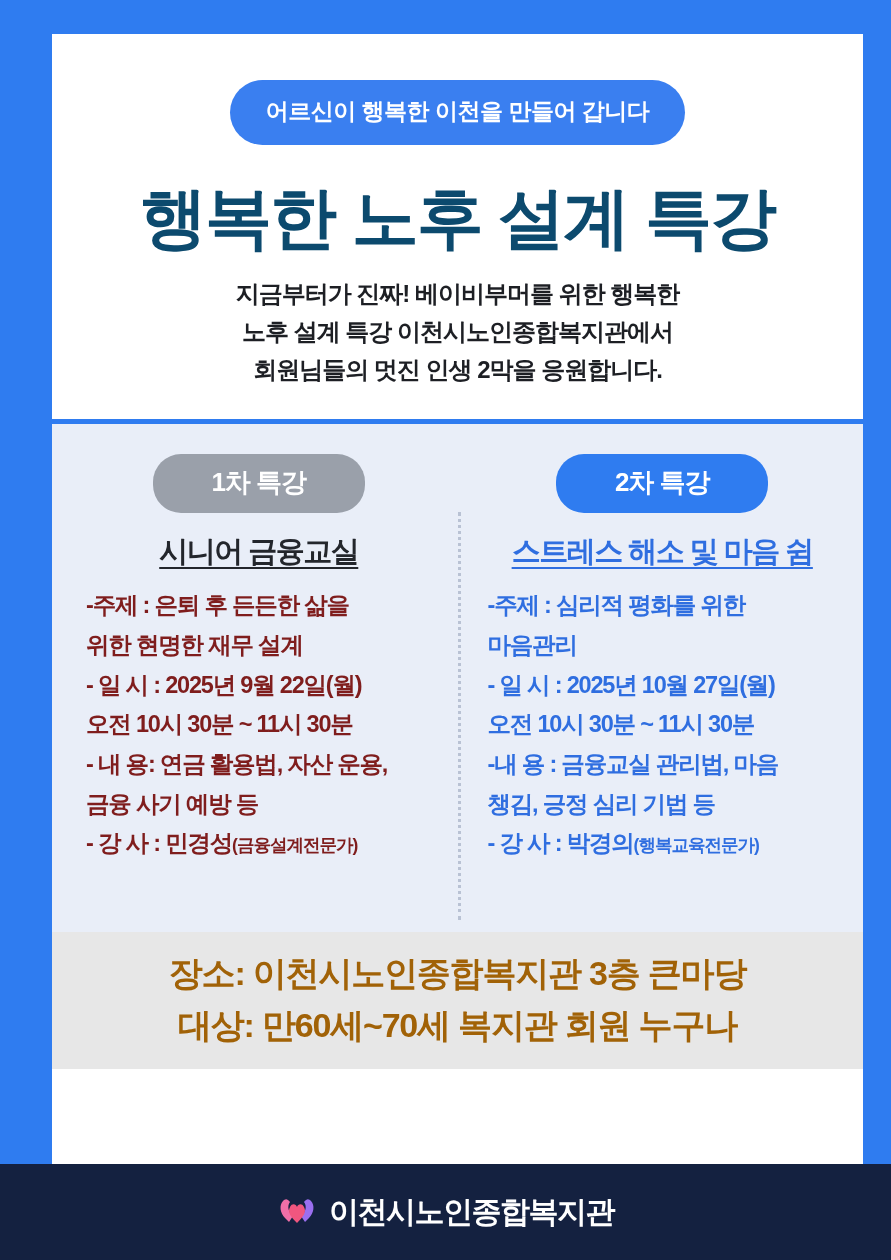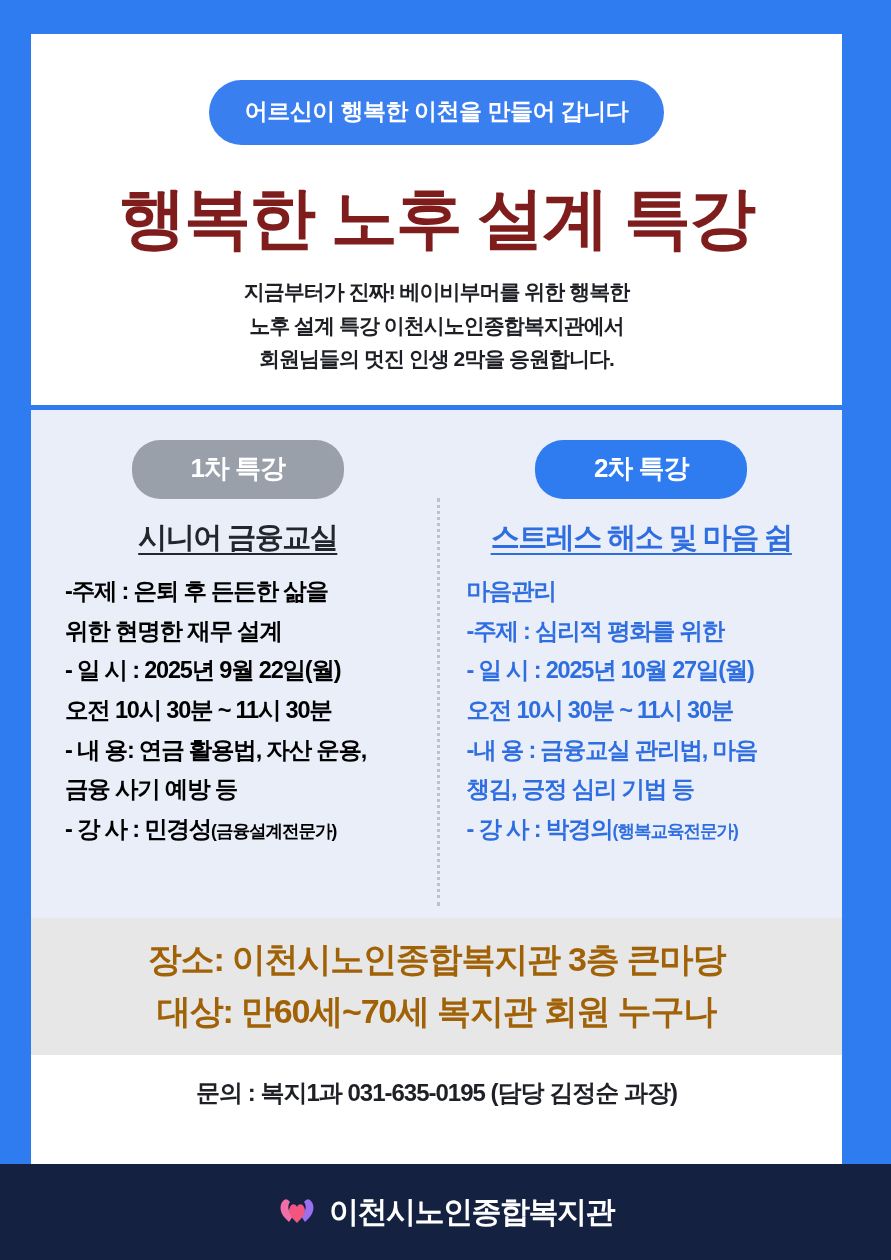--- a/index.html
+++ b/index.html
@@ -15,21 +15,21 @@
   }
   .poster {
     position: relative;
     width: 891px;
     height: 1260px;
     background: #2f7cf0;
     box-sizing: border-box;
   }
   .card {
     position: absolute;
-    left: 31px;
+    left: 52px;
     top: 34px;
     width: 811px;
     height: 1130px;
     background: #ffffff;
     box-sizing: border-box;
   }
 
   
   .pill-wrap {
     text-align: center;
@@ -42,28 +42,28 @@
     font-size: 23px;
     font-weight: bold;
     letter-spacing: -0.5px;
     padding: 16px 36px 18px 36px;
     border-radius: 36px;
   }
   .main-title {
     text-align: center;
     font-size: 67px;
     font-weight: bold;
-    color: #7f1d1d;
+    color: #0c4a6e;
     letter-spacing: -2px;
     margin-top: 38px;
     line-height: 1.05;
   }
   .subtitle {
     text-align: center;
-    font-size: 21px;
+    font-size: 24px;
     color: #1d1f24;
     font-weight: bold;
     line-height: 1.58;
     margin-top: 22px;
     letter-spacing: -1px;
   }
   .divider {
     margin-top: 30px;
     height: 5px;
     background: #2f7cf0;
@@ -126,21 +126,21 @@
     padding: 0;
     list-style: none;
   }
   .item {
     font-size: 23.5px;
     line-height: 1.52;
     letter-spacing: -1.2px;
     margin-bottom: 4px;
     font-weight: bold;
   }
-  .col.left .item  { color: #000000; }
+  .col.left .item  { color: #7f1d1d; }
   .col.right .item { color: #2f6ee0; }
   .item .small {
     font-size: 17.5px;
     letter-spacing: -1px;
   }
 
   
   .info-band {
     background: #e7e7e7;
     padding: 16px 0 18px 0;
@@ -222,39 +222,38 @@
           <li class="item">
             <span>- 강 사 : 민경성</span><span class="small">(금융설계전문가)</span>
           </li>
         </ul>
       </div>
 
       <div class="col right">
         <div class="badge blue">2차 특강</div>
         <div class="col-heading">스트레스 해소 및 마음 쉼</div>
         <ul class="items">
+          <li class="item">-주제 : 심리적 평화를 위한</li>
           <li class="item">마음관리</li>
-          <li class="item">-주제 : 심리적 평화를 위한</li>
           <li class="item">- 일 시 : 2025년 10월 27일(월)</li>
           <li class="item">오전 10시 30분 ~ 11시 30분</li>
           <li class="item">-내 용 : 금융교실 관리법, 마음</li>
           <li class="item">챙김, 긍정 심리 기법 등</li>
           <li class="item">
             <span>- 강 사 : 박경의</span><span class="small">(행복교육전문가)</span>
           </li>
         </ul>
       </div>
     </div>
 
     <div class="info-band">
       <div class="info-line">장소: 이천시노인종합복지관 3층 큰마당</div>
       <div class="info-line">대상: 만60세~70세  복지관 회원 누구나</div>
     </div>
 
-    <div class="contact">문의 : 복지1과 031-635-0195 (담당 김정순 과장)</div>
   </div>
 
   <div class="footer">
     <div class="footer-logo">
       <span>
         <svg width="40" height="38" viewBox="0 0 40 38" xmlns="http://www.w3.org/2000/svg">
           <path d="M6 10 C2 14, 3 22, 8 27 L12 31 L16 25 C11 21, 10 15, 13 11 C10 7, 8 8, 6 10 Z" fill="#f06fa8"></path>
           <path d="M34 10 C38 14, 37 22, 32 27 L28 31 L24 25 C29 21, 30 15, 27 11 C30 7, 32 8, 34 10 Z" fill="#9b6ff0"></path>
           <path d="M20 32 C14 26, 10 21, 13 16 C15 12, 19 13, 20 16 C21 13, 25 12, 27 16 C30 21, 26 26, 20 32 Z" fill="#f0567f"></path>
         </svg>

